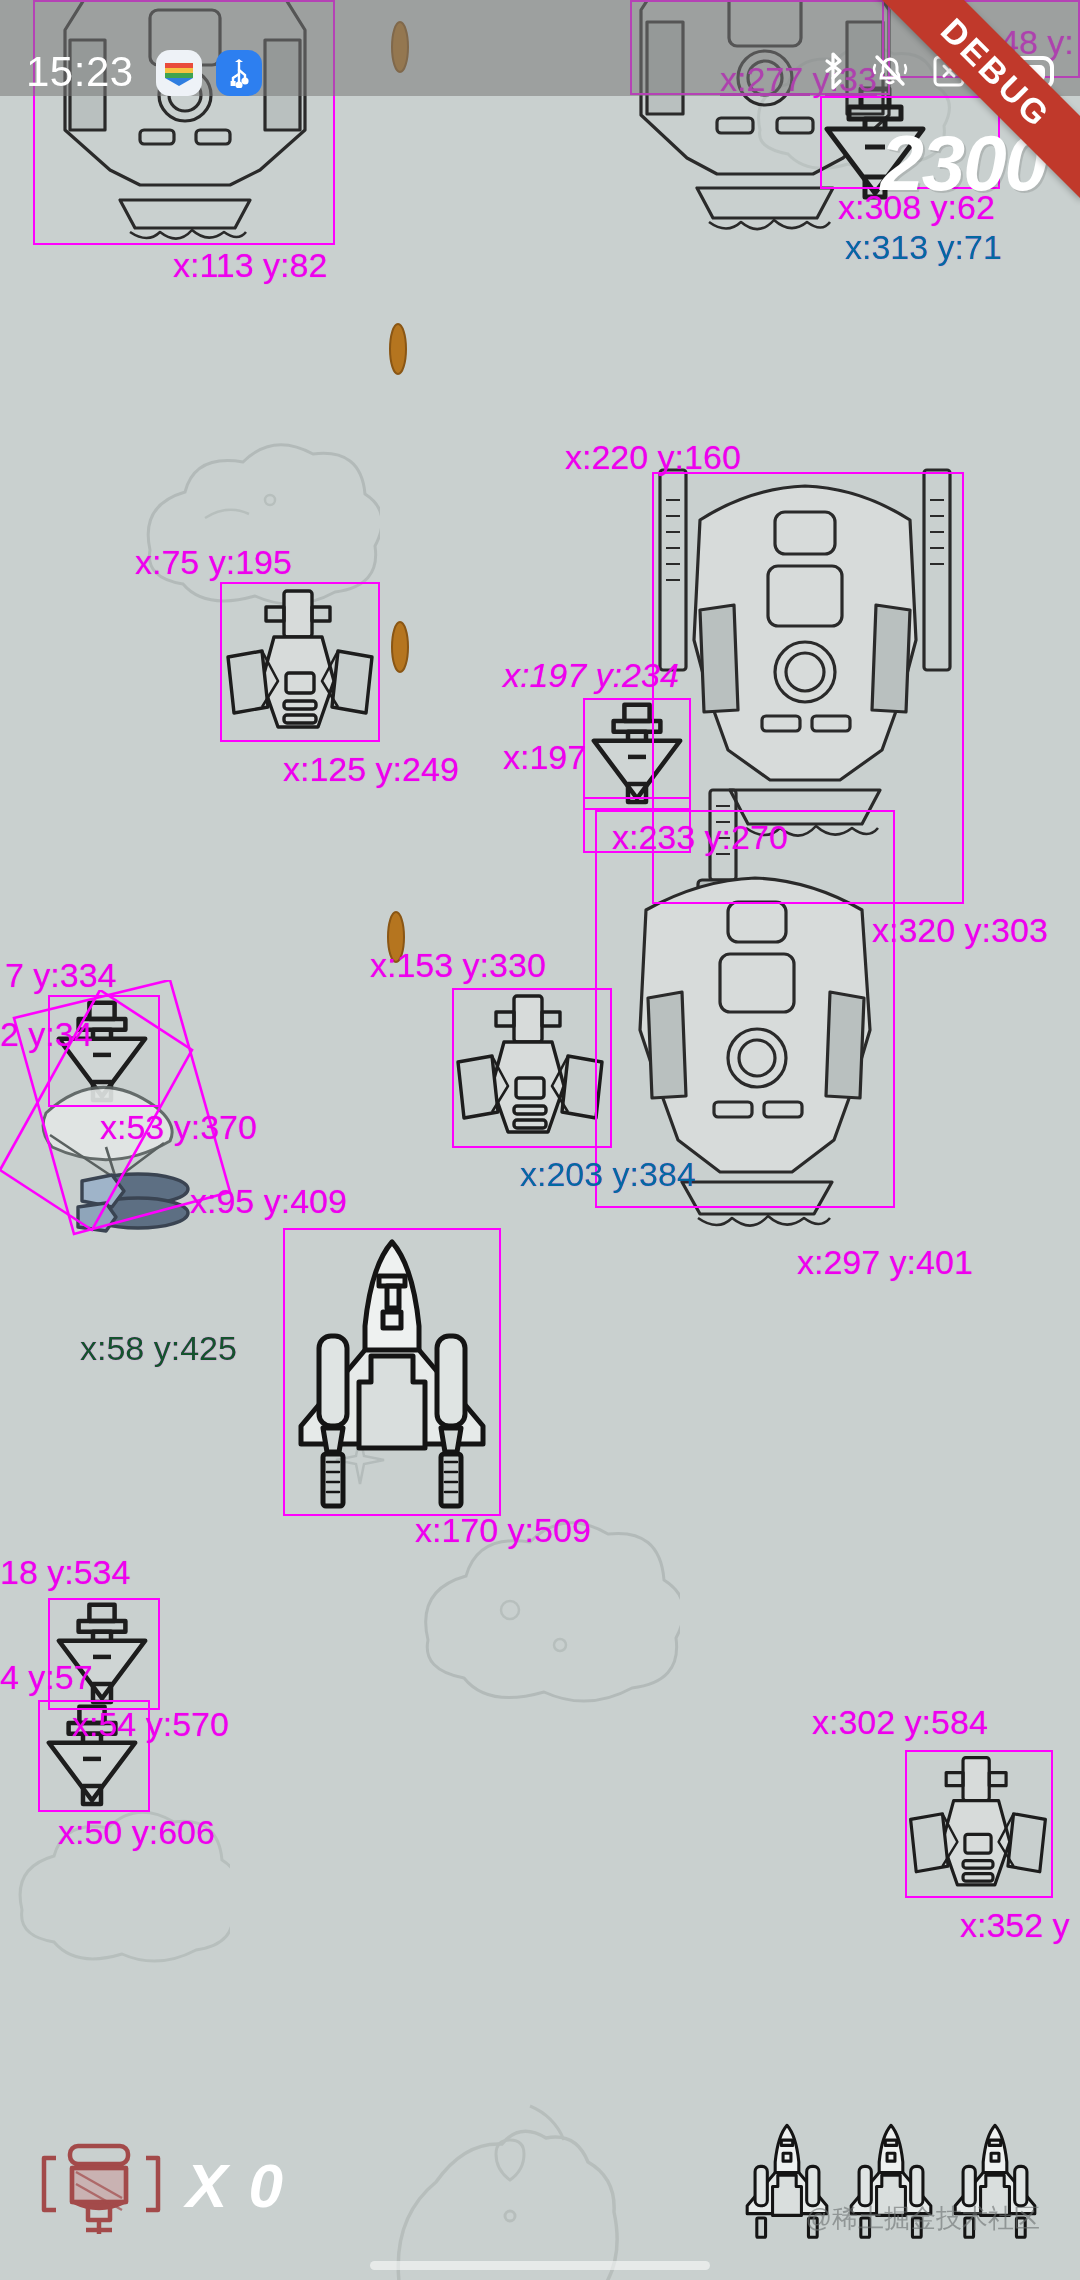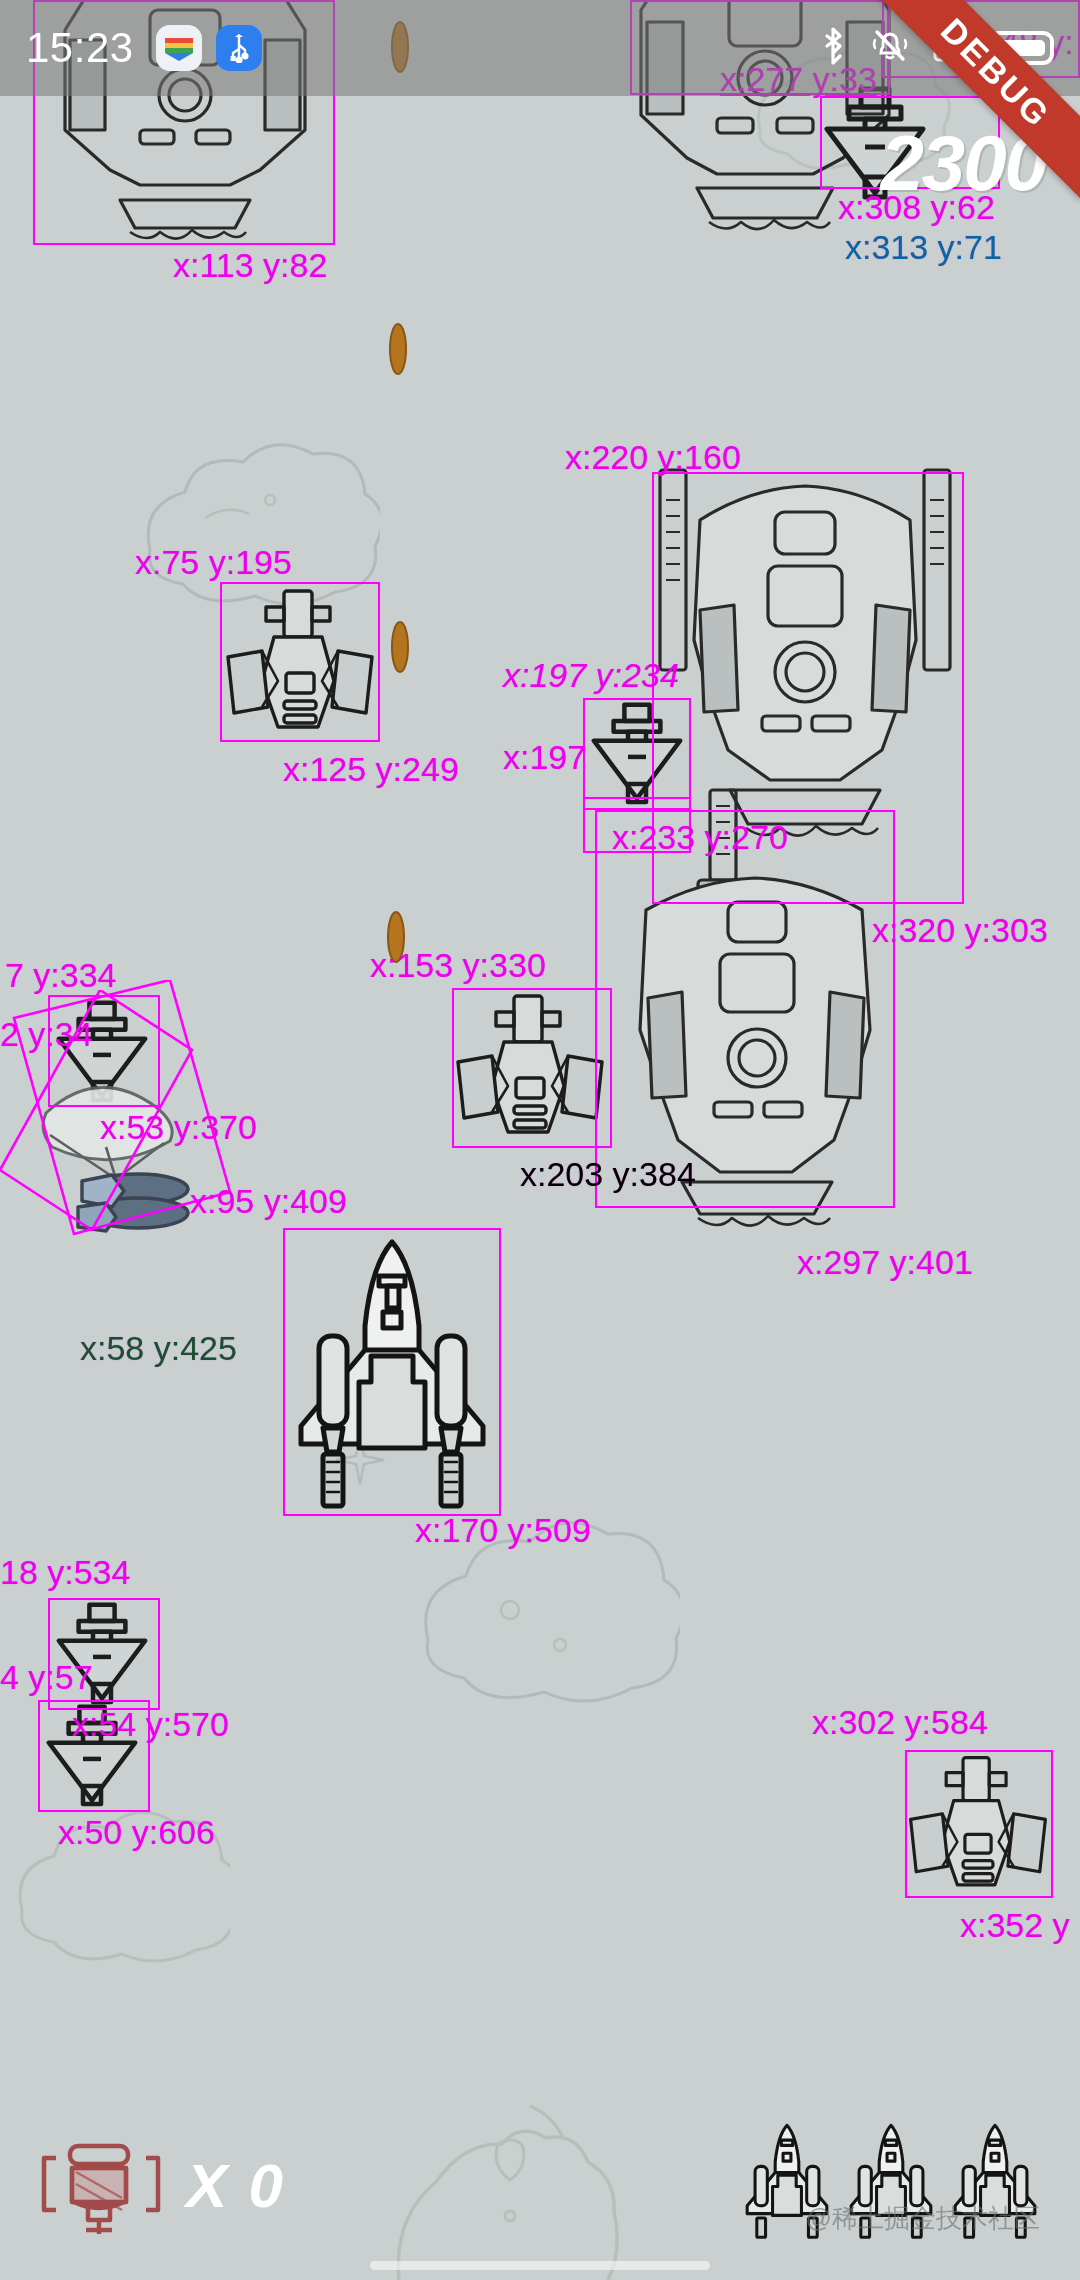--- a/index.html
+++ b/index.html
@@ -16,21 +16,21 @@
     background:#c9d0cf;
     overflow:hidden;
   }
   .statusbar-shade {
     position:absolute; left:0; top:0; width:1080px; height:96px;
     background:rgba(120,120,120,0.55);
     z-index:40;
   }
   .statusbar {
     position:absolute; left:0; top:0; width:1080px; height:96px;
-    display:flex; align-items:center; z-index:41;
+    display:flex; align-items:flex-end; z-index:41;
     padding:0 26px;
     color:#ffffff;
   }
   .sb-clock { font-size:42px; letter-spacing:0.5px; font-weight:400; }
   .sb-left-icons { display:flex; align-items:center; gap:14px; margin-left:22px; }
   .sb-spacer { flex:1; }
   .sb-right-icons { display:flex; align-items:center; gap:22px; }
 
   .icon-pill {
     width:46px; height:46px; border-radius:14px;
@@ -440,21 +440,21 @@
       <div class="dbg-label" style="left: 503px; top: 658px; color: rgb(238, 0, 238); font-style: italic;">x:197 y:234</div>
       <div class="dbg-label" style="left: 503px; top: 740px; color: rgb(238, 0, 238);">x:197</div>
       <div class="dbg-label" style="left: 612px; top: 820px; color: rgb(238, 0, 238);">x:233 y:270</div>
       <div class="dbg-label" style="left: 872px; top: 913px; color: rgb(238, 0, 238);">x:320 y:303</div>
       <div class="dbg-label" style="left: 5px; top: 958px; color: rgb(238, 0, 238);">7 y:334</div>
       <div class="dbg-label" style="left: 0px; top: 1017px; color: rgb(238, 0, 238);">2 y:34</div>
       <div class="dbg-label" style="left: 370px; top: 948px; color: rgb(238, 0, 238);">x:153 y:330</div>
       <div class="dbg-label" style="left: 68px; top: 1110px; color: rgb(238, 0, 238); margin-left: 32px;">x:53 y:370</div>
       <div class="dbg-label" style="left: 190px; top: 1184px; color: rgb(238, 0, 238);">x:95 y:409</div>
       <div class="dbg-label" style="left: 80px; top: 1283px; color: #14532d; margin-top: 48px;">x:58 y:425</div>
-      <div class="dbg-label" style="left: 520px; top: 1157px; color: #000000;">x:203 y:384</div>
+      <div class="dbg-label" style="left: 520px; top: 1157px; color: #0369a1;">x:203 y:384</div>
       <div class="dbg-label" style="left: 797px; top: 1205px; color: rgb(238, 0, 238); margin-top: 40px;">x:297 y:401</div>
       <div class="dbg-label" style="left: 415px; top: 1513px; color: rgb(238, 0, 238);">x:170 y:509</div>
       <div class="dbg-label" style="left: 0px; top: 1555px; color: rgb(238, 0, 238);">18 y:534</div>
       <div class="dbg-label" style="left: 0px; top: 1660px; color: rgb(238, 0, 238);">4 y:57</div>
       <div class="dbg-label" style="left: 72px; top: 1707px; color: rgb(238, 0, 238);">x:54 y:570</div>
       <div class="dbg-label" style="left: 58px; top: 1815px; color: rgb(238, 0, 238);">x:50 y:606</div>
       <div class="dbg-label" style="left: 812px; top: 1705px; color: rgb(238, 0, 238);">x:302 y:584</div>
       <div class="dbg-label" style="left: 960px; top: 1908px; color: rgb(238, 0, 238);">x:352 y</div>
     </div>
 

